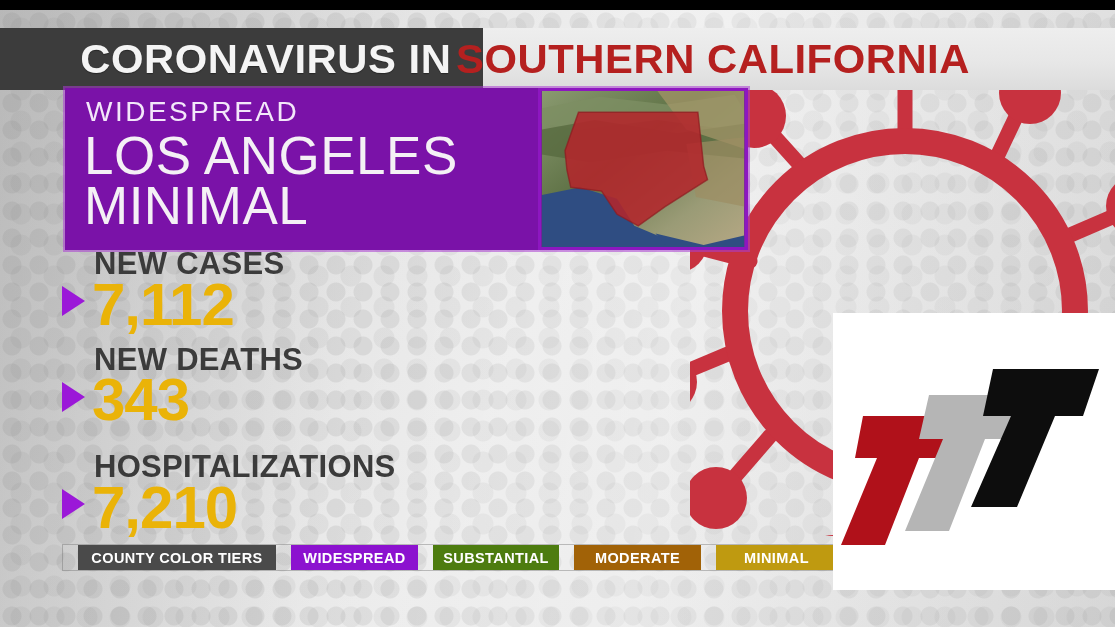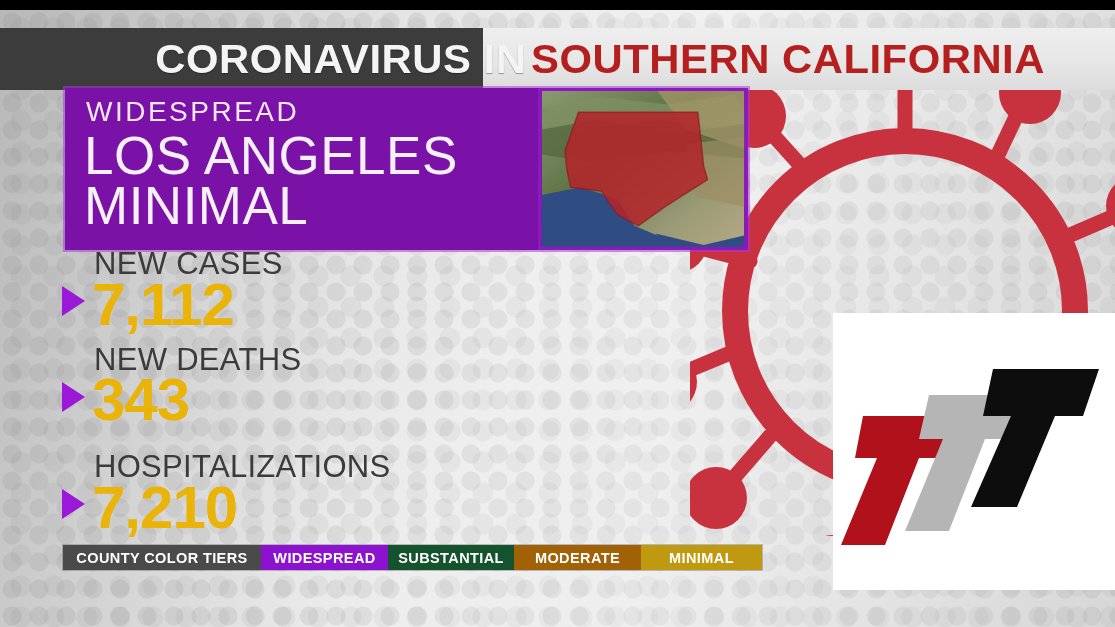--- a/index.html
+++ b/index.html
@@ -52,21 +52,20 @@
     background:linear-gradient(180deg,#eeeeee 0%,#e7e7e7 55%,#dcdcdc 100%);
   }
   .header-dark{
     position:absolute;left:0;top:28px;width:483px;height:62px;
     background:#3c3c3c;
   }
   .header-title{
     position:absolute;left:0;top:28px;width:1115px;height:62px;
     display:flex;align-items:center;
     white-space:nowrap;
-    justify-content:center;
   }
   .header-title .pre{
     color:#f4f4f4;
     font-size:41px;font-weight:bold;
     letter-spacing:.5px;
     padding-left:83px;
     transform:scaleX(1.02);
     text-shadow:0 1px 1px rgba(0,0,0,.35);
   }
   .header-title .post{
@@ -113,21 +112,21 @@
   .county-map svg{display:block;width:100%;height:100%;}
 
   
   .stats{
     position:absolute;left:62px;top:248px;width:520px;
   }
   .stat{position:relative;margin-bottom:2px;}
   .stat-label{
     color:#3b3b3b;
     font-size:31px;
-    font-weight:normal;
+    font-weight:bold;
     letter-spacing:.3px;
     margin-left:32px;
     line-height:1.05;
   }
   .stat-value{
     color:#eab308;
     font-size:60px;
     font-weight:bold;
     letter-spacing:-1px;
     line-height:.92;
@@ -153,20 +152,21 @@
     box-shadow:0 0 0 1px rgba(120,120,120,.45);
   }
   .tier{
     display:flex;align-items:center;justify-content:center;
     color:#fff;
     font-size:14.5px;
     font-weight:bold;
     letter-spacing:.4px;
     padding:0 11px;
     box-sizing:border-box;
+    margin-left:15px;
   }
 
   
   .logo-box{
     position:absolute;left:833px;top:313px;width:282px;height:277px;
     background:#ffffff;
   }
   .logo-box svg{display:block;width:100%;height:100%;}
 </style>
 </head>
@@ -265,21 +265,21 @@
     <div class="stat s3">
       <span class="bullet"></span>
       <div class="stat-label">HOSPITALIZATIONS</div>
       <div class="stat-value">7,210</div>
     </div>
   </div>
 
   <div class="tiers">
     <div class="tier" id="tier-caption" style="background: rgb(74, 74, 74); width: 198px;">COUNTY COLOR TIERS</div>
     <div class="tier" id="tier-0" style="background: rgb(140, 18, 207); width: 127px;">WIDESPREAD</div>
-    <div class="tier" id="tier-1" style="background: #14532d; width: 126px;">SUBSTANTIAL</div>
+    <div class="tier" id="tier-1" style="background: #4d7c0f; width: 126px;">SUBSTANTIAL</div>
     <div class="tier" id="tier-2" style="background: #a16207; width: 127px;">MODERATE</div>
     <div class="tier" id="tier-3" style="background: rgb(191, 154, 16); width: 121px;">MINIMAL</div>
   </div>
 
   <div class="logo-box">
     <svg viewBox="0 0 282 277" xmlns="http://www.w3.org/2000/svg">
       <g id="logo-shapes">
 
         <path id="logo-t-red" d="M30,103 L122,103 L108,145 L86,145 L52,232 L8,232 L44,145 L22,145 Z" transform="translate(0,0)" fill="#b0111a"></path>
 

